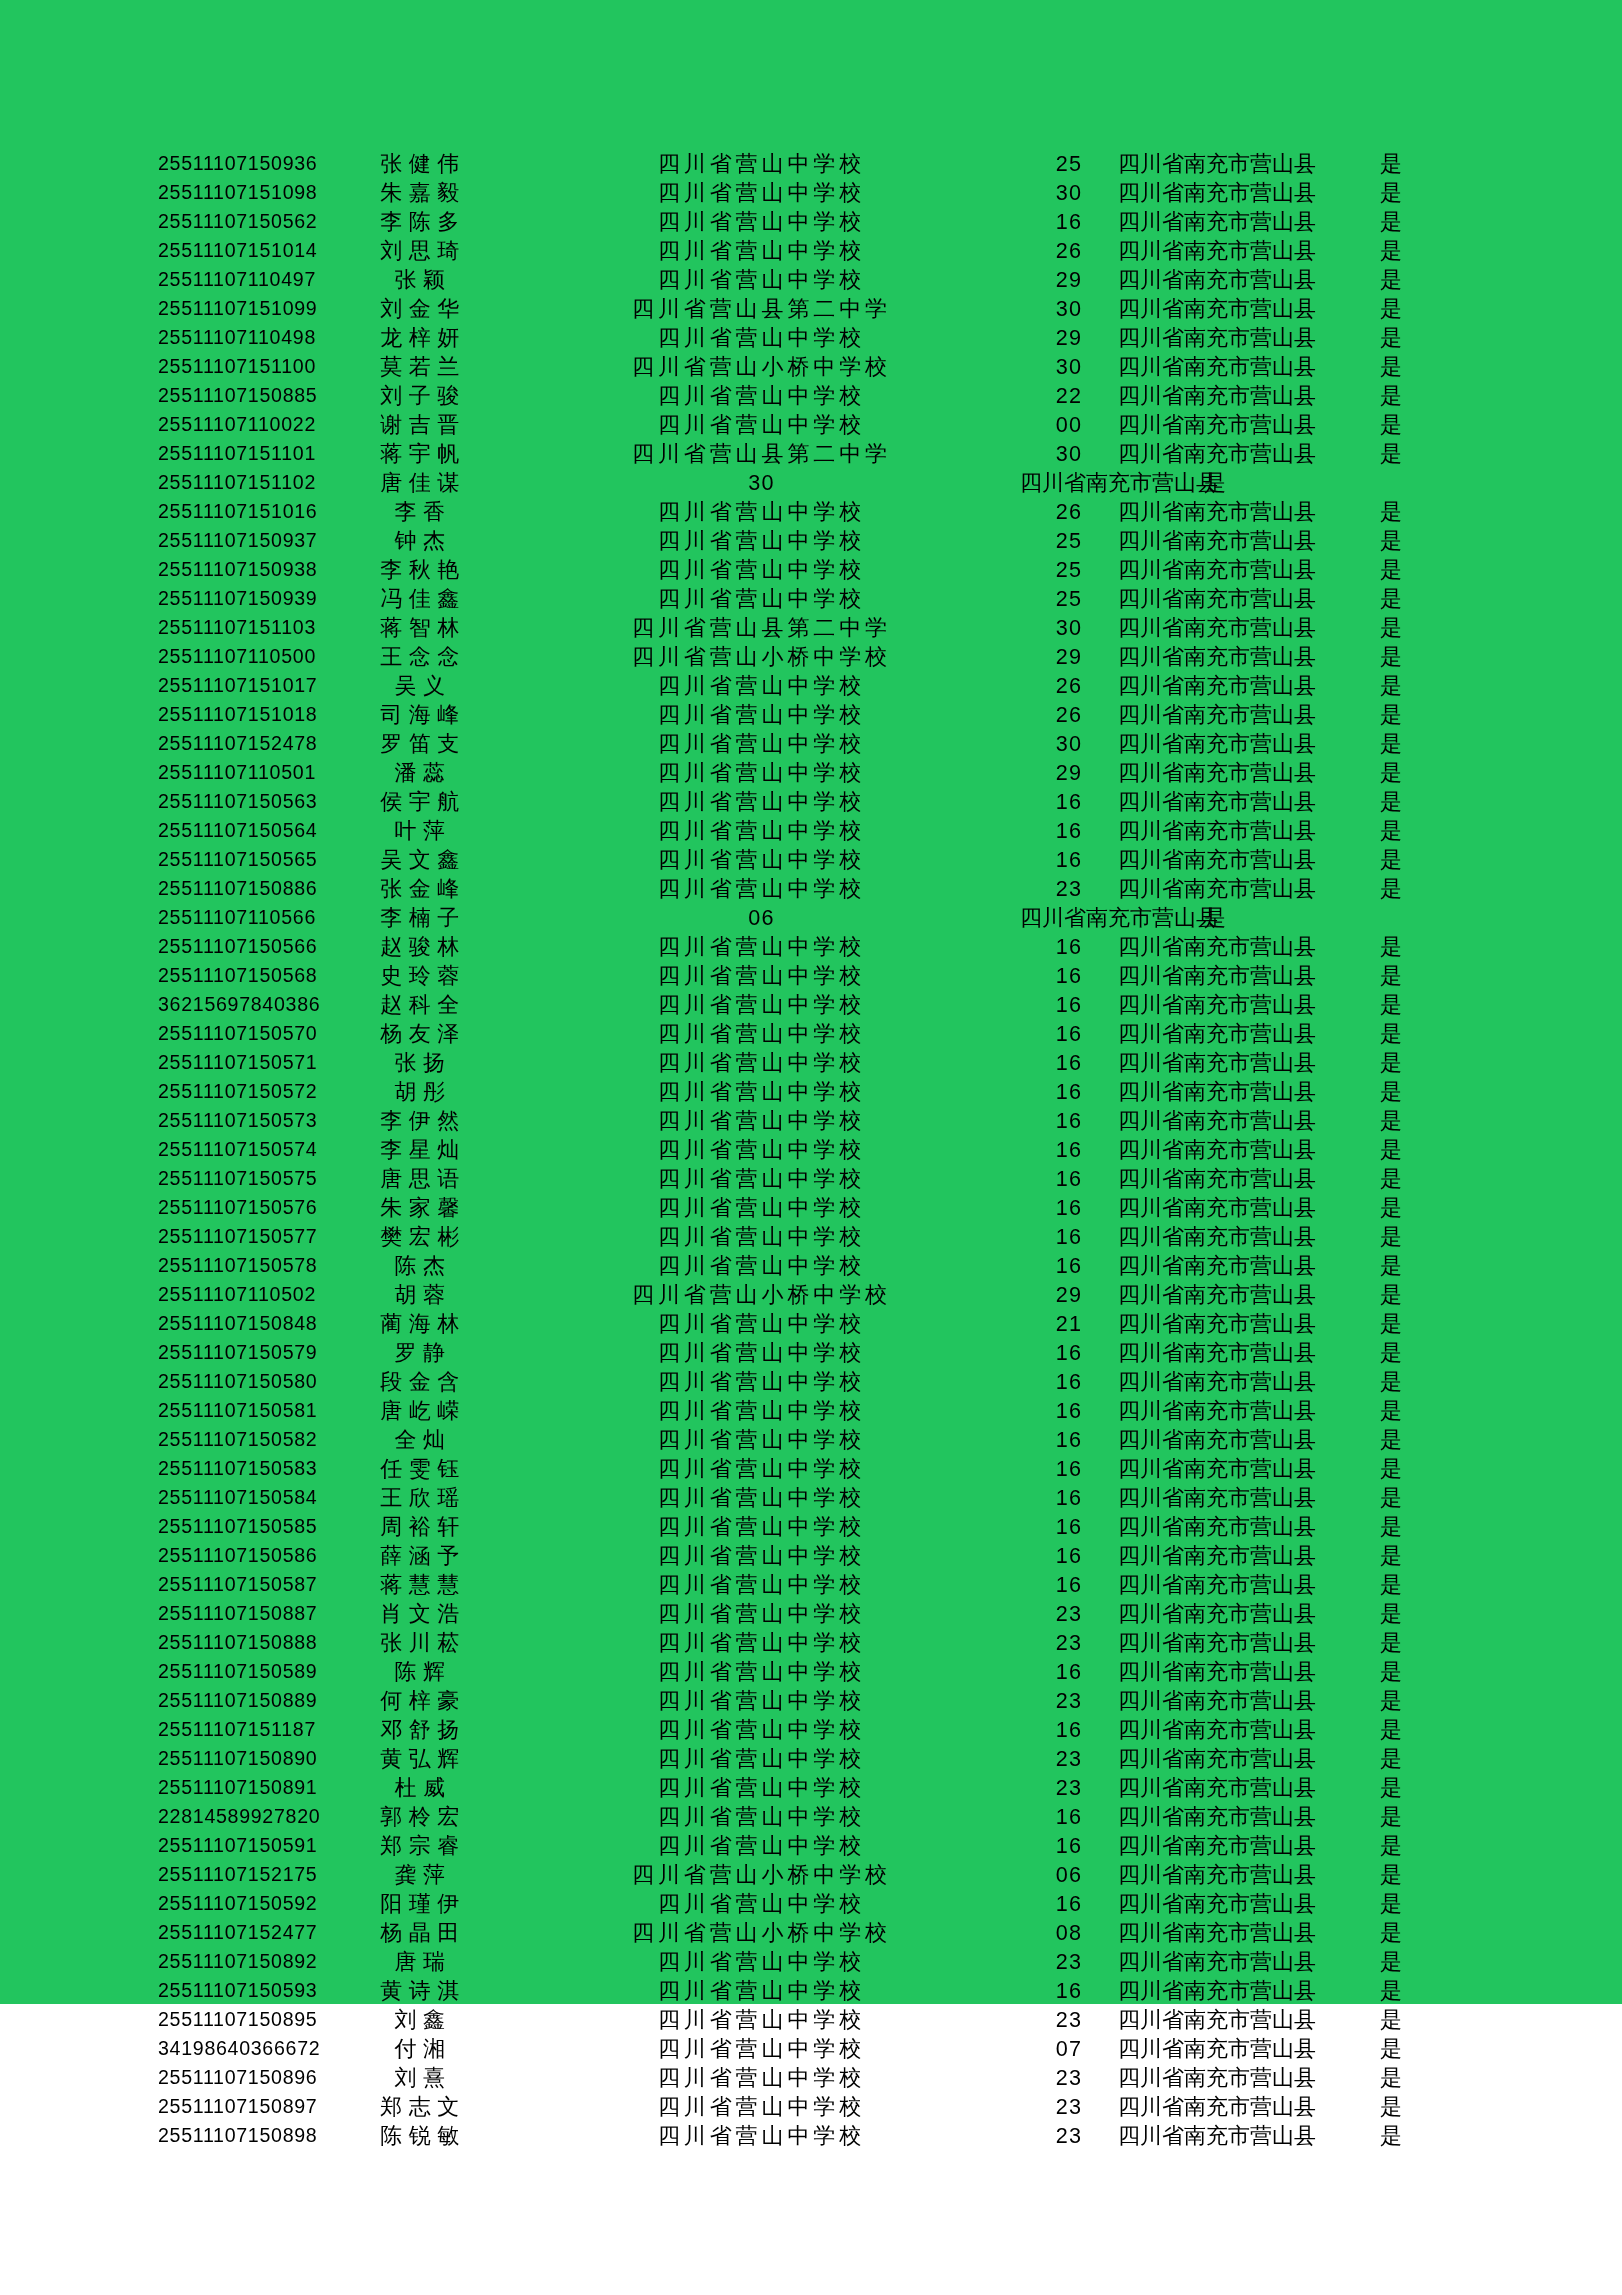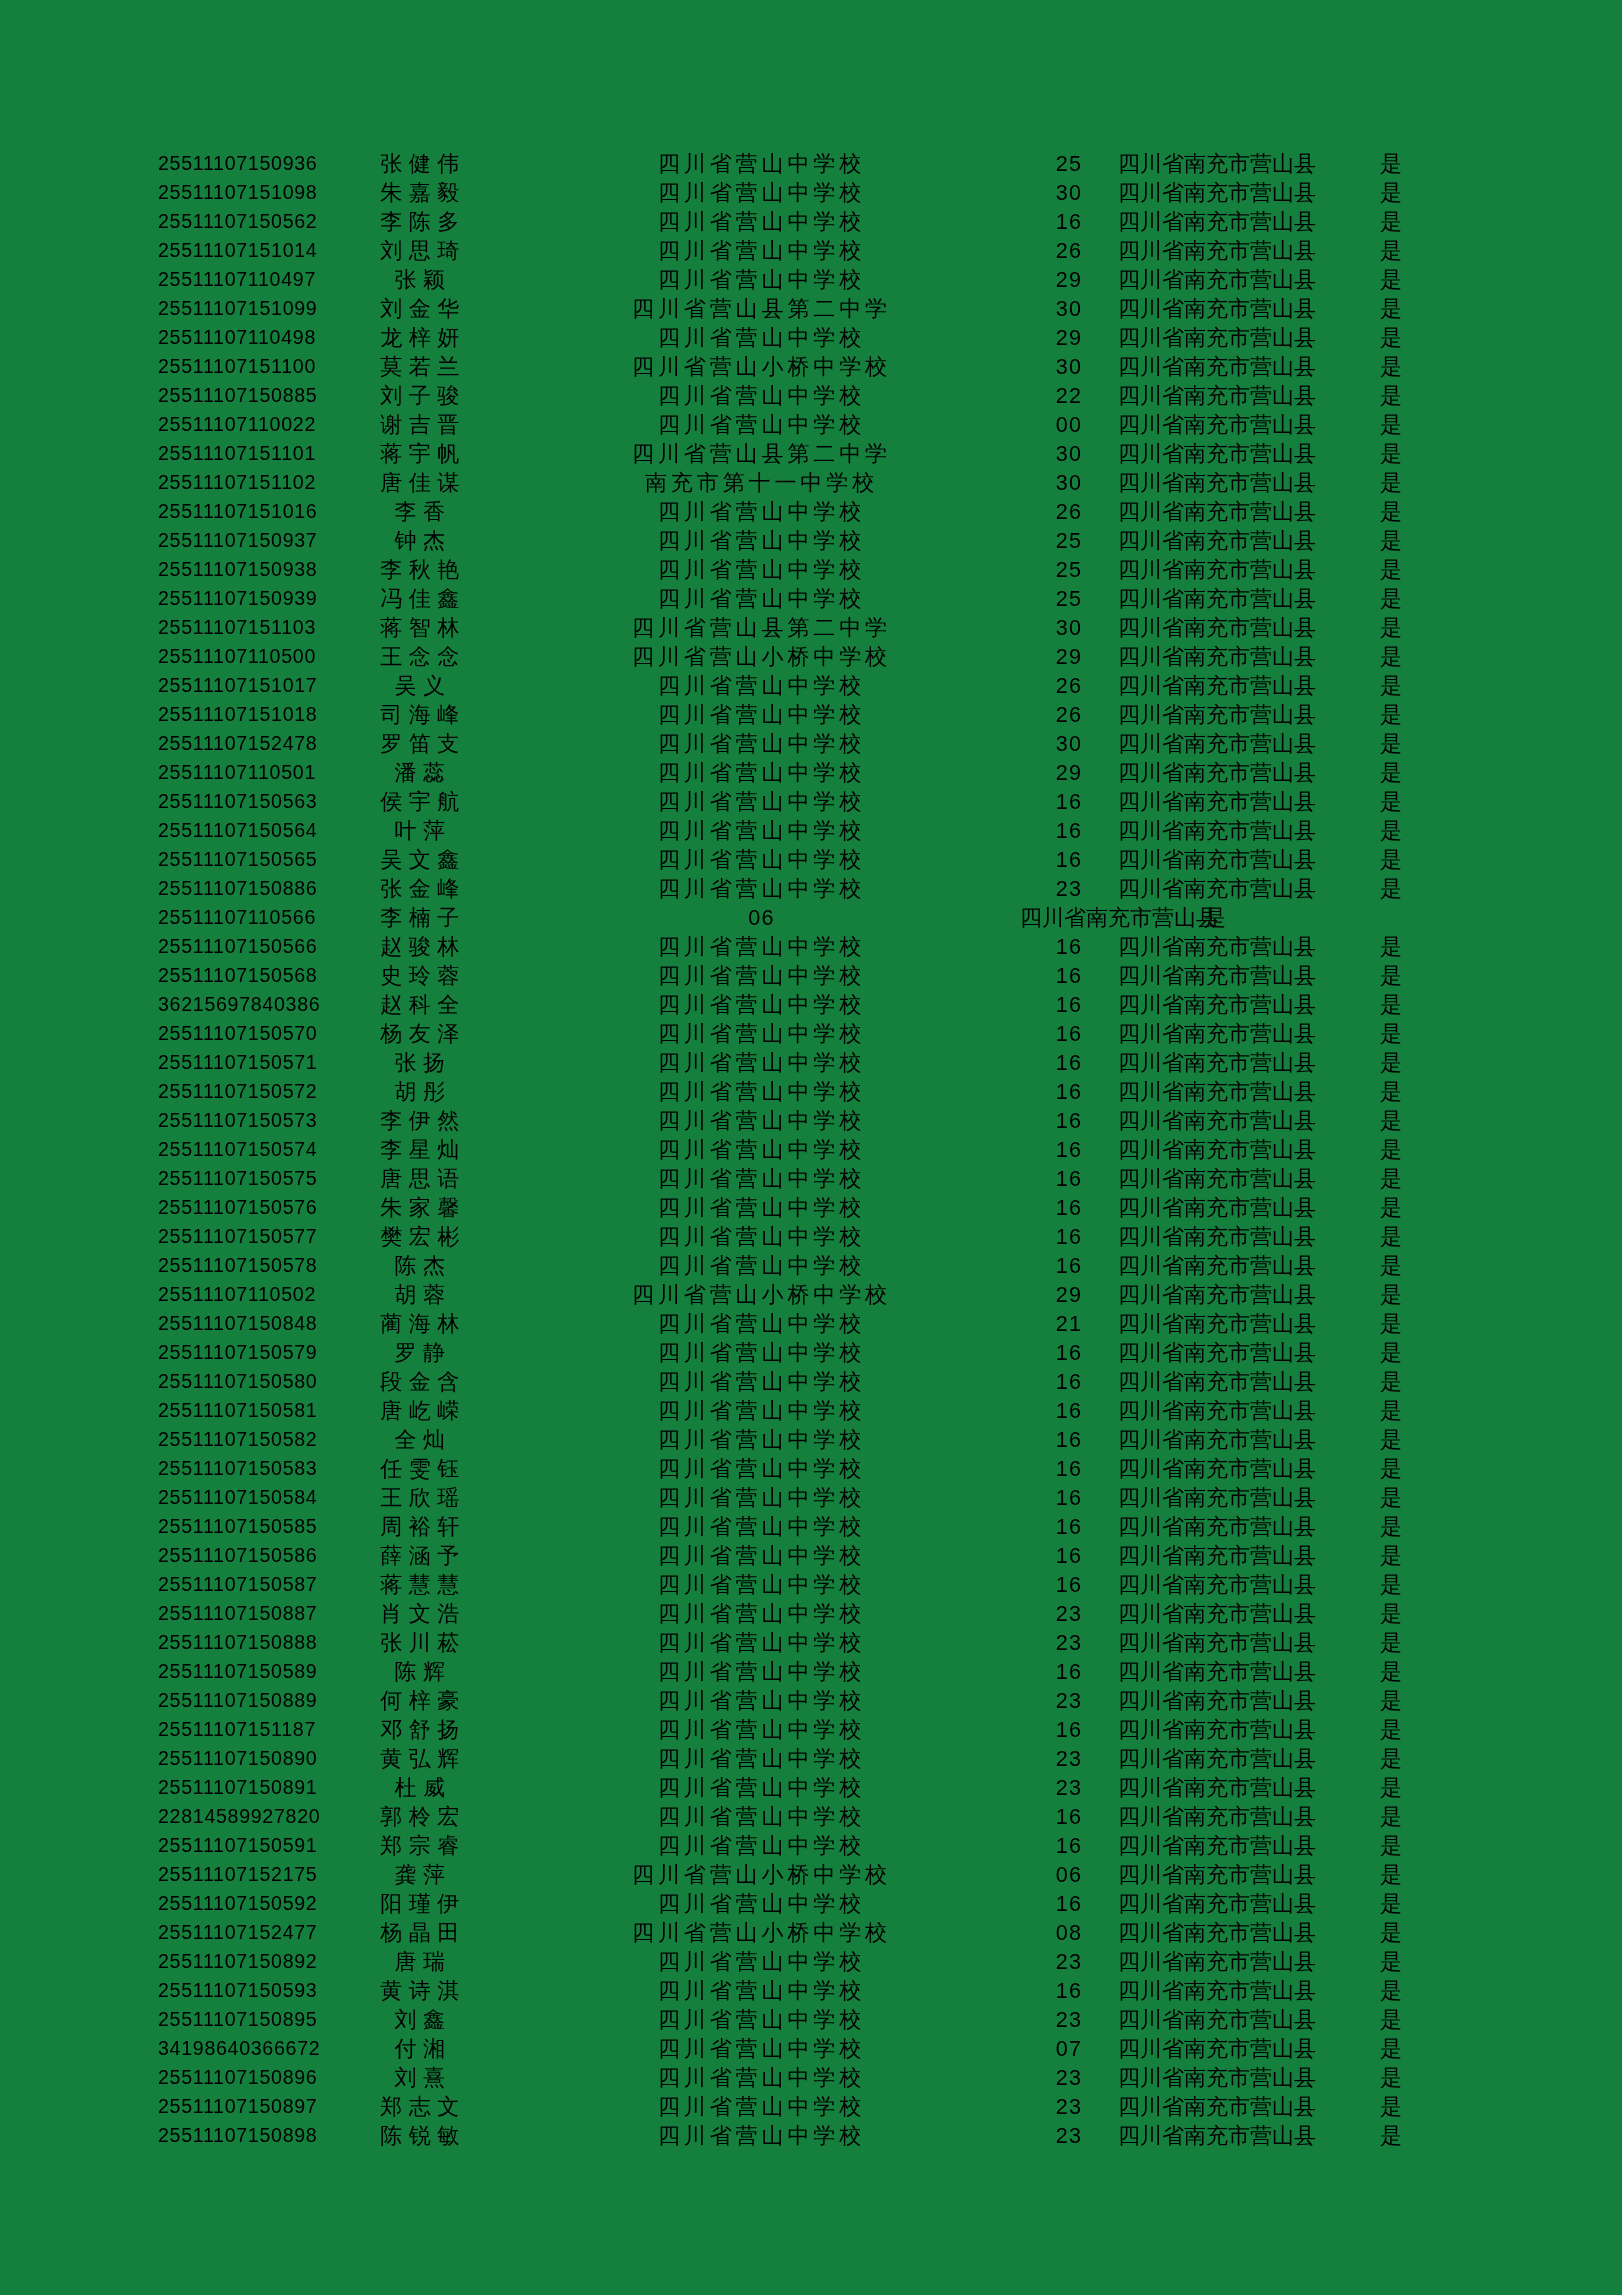--- a/index.html
+++ b/index.html
@@ -12,22 +12,22 @@
     height: 2295px;
     position: relative;
     overflow: hidden;
     font-family: "Liberation Serif", "DejaVu Serif", serif;
     color: #000000;
   }
   .sheet {
     position: absolute;
     left: 0; top: 0;
     width: 1623px;
-    height: 2295px;
-    background: #15803d;
+    height: 2004px;
+    background: #22c55e;
   }
   .records-table {
     position: absolute;
     left: 158px;
     top: 149px;
     width: 1313px;
   }
   .row {
     display: grid;
     grid-template-columns: 185px 160px 517px 98px 194px 158px;
@@ -157,21 +157,20 @@
         <div class="cell c-id">25511107151101</div>
         <div class="cell c-name">蒋宇帆</div>
         <div class="cell c-school">四川省营山县第二中学</div>
         <div class="cell c-code">30</div>
         <div class="cell c-district">四川省南充市营山县</div>
         <div class="cell c-flag">是</div>
       </div>
       <div class="row">
         <div class="cell c-id">25511107151102</div>
         <div class="cell c-name">唐佳谋</div>
-        <div class="cell c-school">南充市第十一中学校</div>
         <div class="cell c-code">30</div>
         <div class="cell c-district">四川省南充市营山县</div>
         <div class="cell c-flag">是</div>
       </div>
       <div class="row">
         <div class="cell c-id">25511107151016</div>
         <div class="cell c-name">李香</div>
         <div class="cell c-school">四川省营山中学校</div>
         <div class="cell c-code">26</div>
         <div class="cell c-district">四川省南充市营山县</div>

